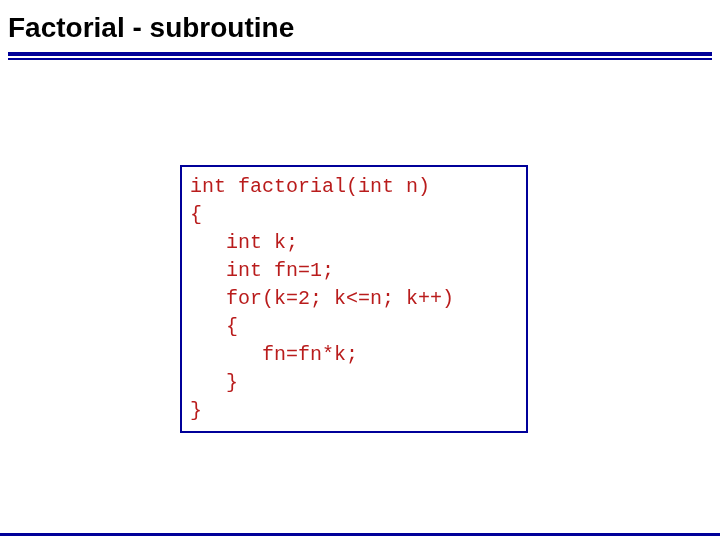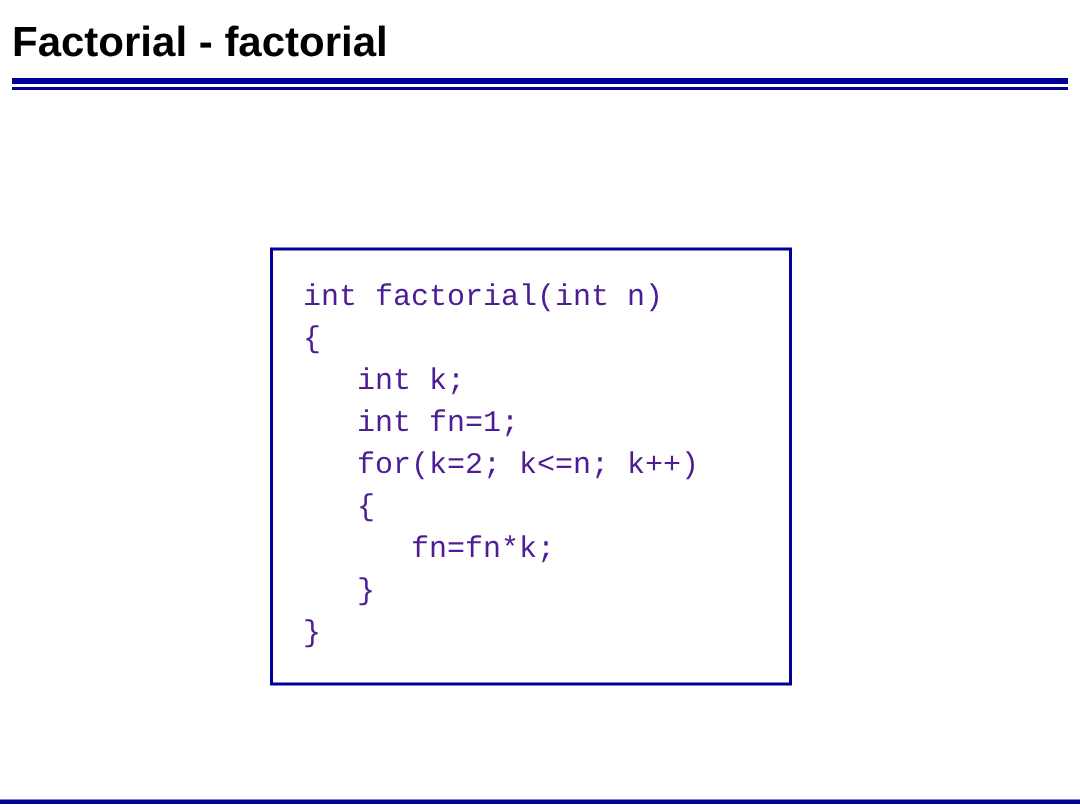--- a/index.html
+++ b/index.html
@@ -39,41 +39,41 @@
     position: absolute;
     left: 180px;
     top: 165px;
     width: 348px;
     border: 2px solid #000099;
     background: #ffffff;
     box-sizing: border-box;
     padding: 6px 8px 6px 8px;
   }
   .code-box pre {
-    margin: 12px;
+    margin: 0;
     font-family: "Courier New", Courier, monospace;
     font-size: 20px;
     line-height: 28px;
-    color: #4c1d95;
+    color: #b91c1c;
     white-space: pre;
   }
   .bottom-line {
     position: absolute;
     left: 0;
     right: 0;
     bottom: 4px;
     height: 3px;
     background: #000099;
   }
 </style>
 </head>
 <body>
 
 <div class="slide">
-  <div class="title">Factorial - factorial</div>
+  <div class="title">Factorial - subroutine</div>
   <div class="title-underline">
     <div class="line1"></div>
     <div class="line2"></div>
   </div>
 
   <div class="code-box">
     <pre><span>int factorial(int n)</span>
 <span>{</span>
 <span>   int k;</span>
 <span>   int fn=1;</span>

